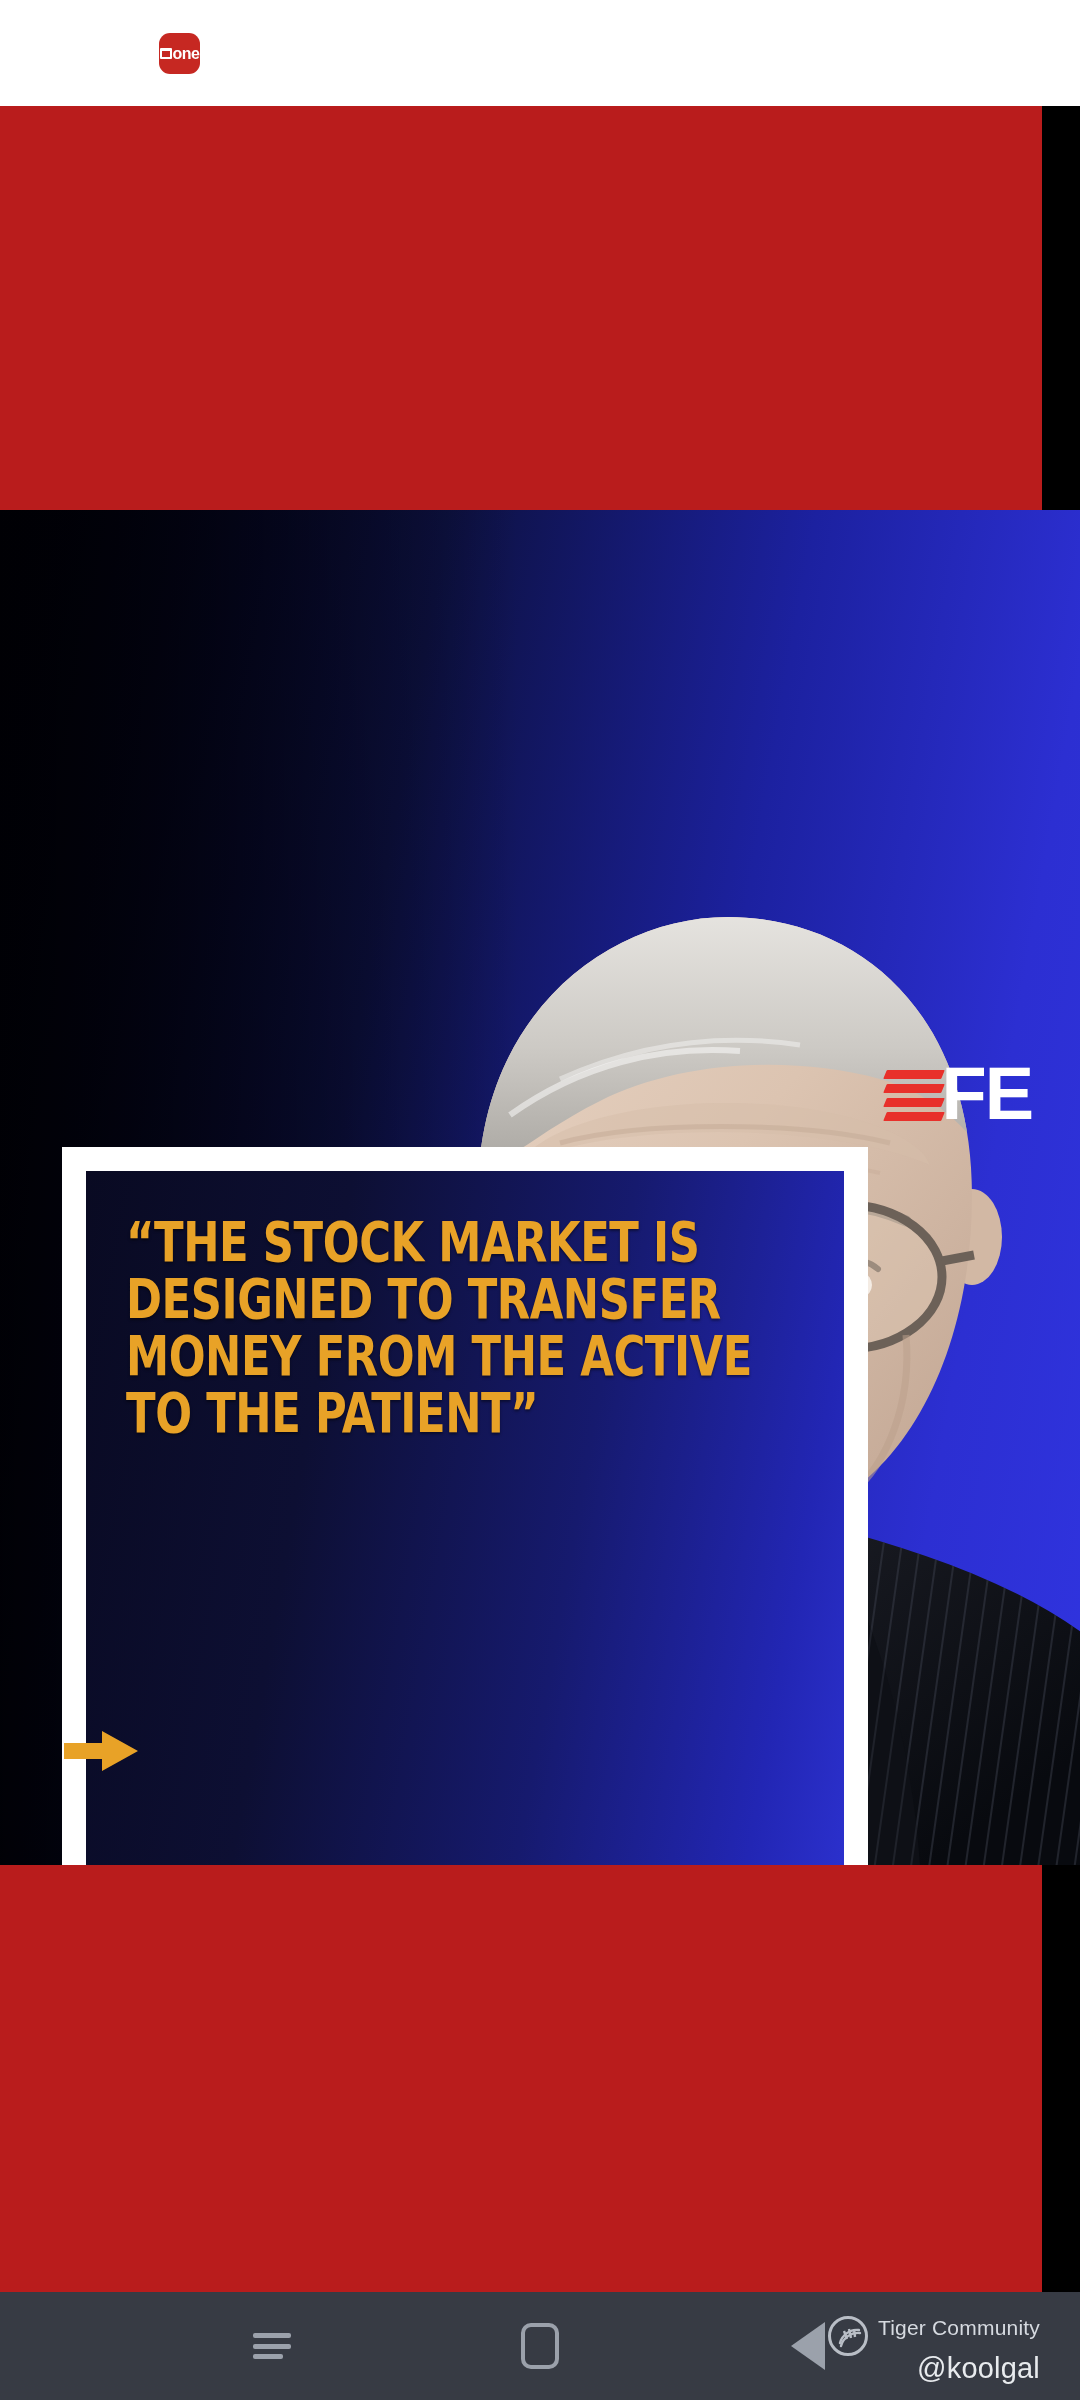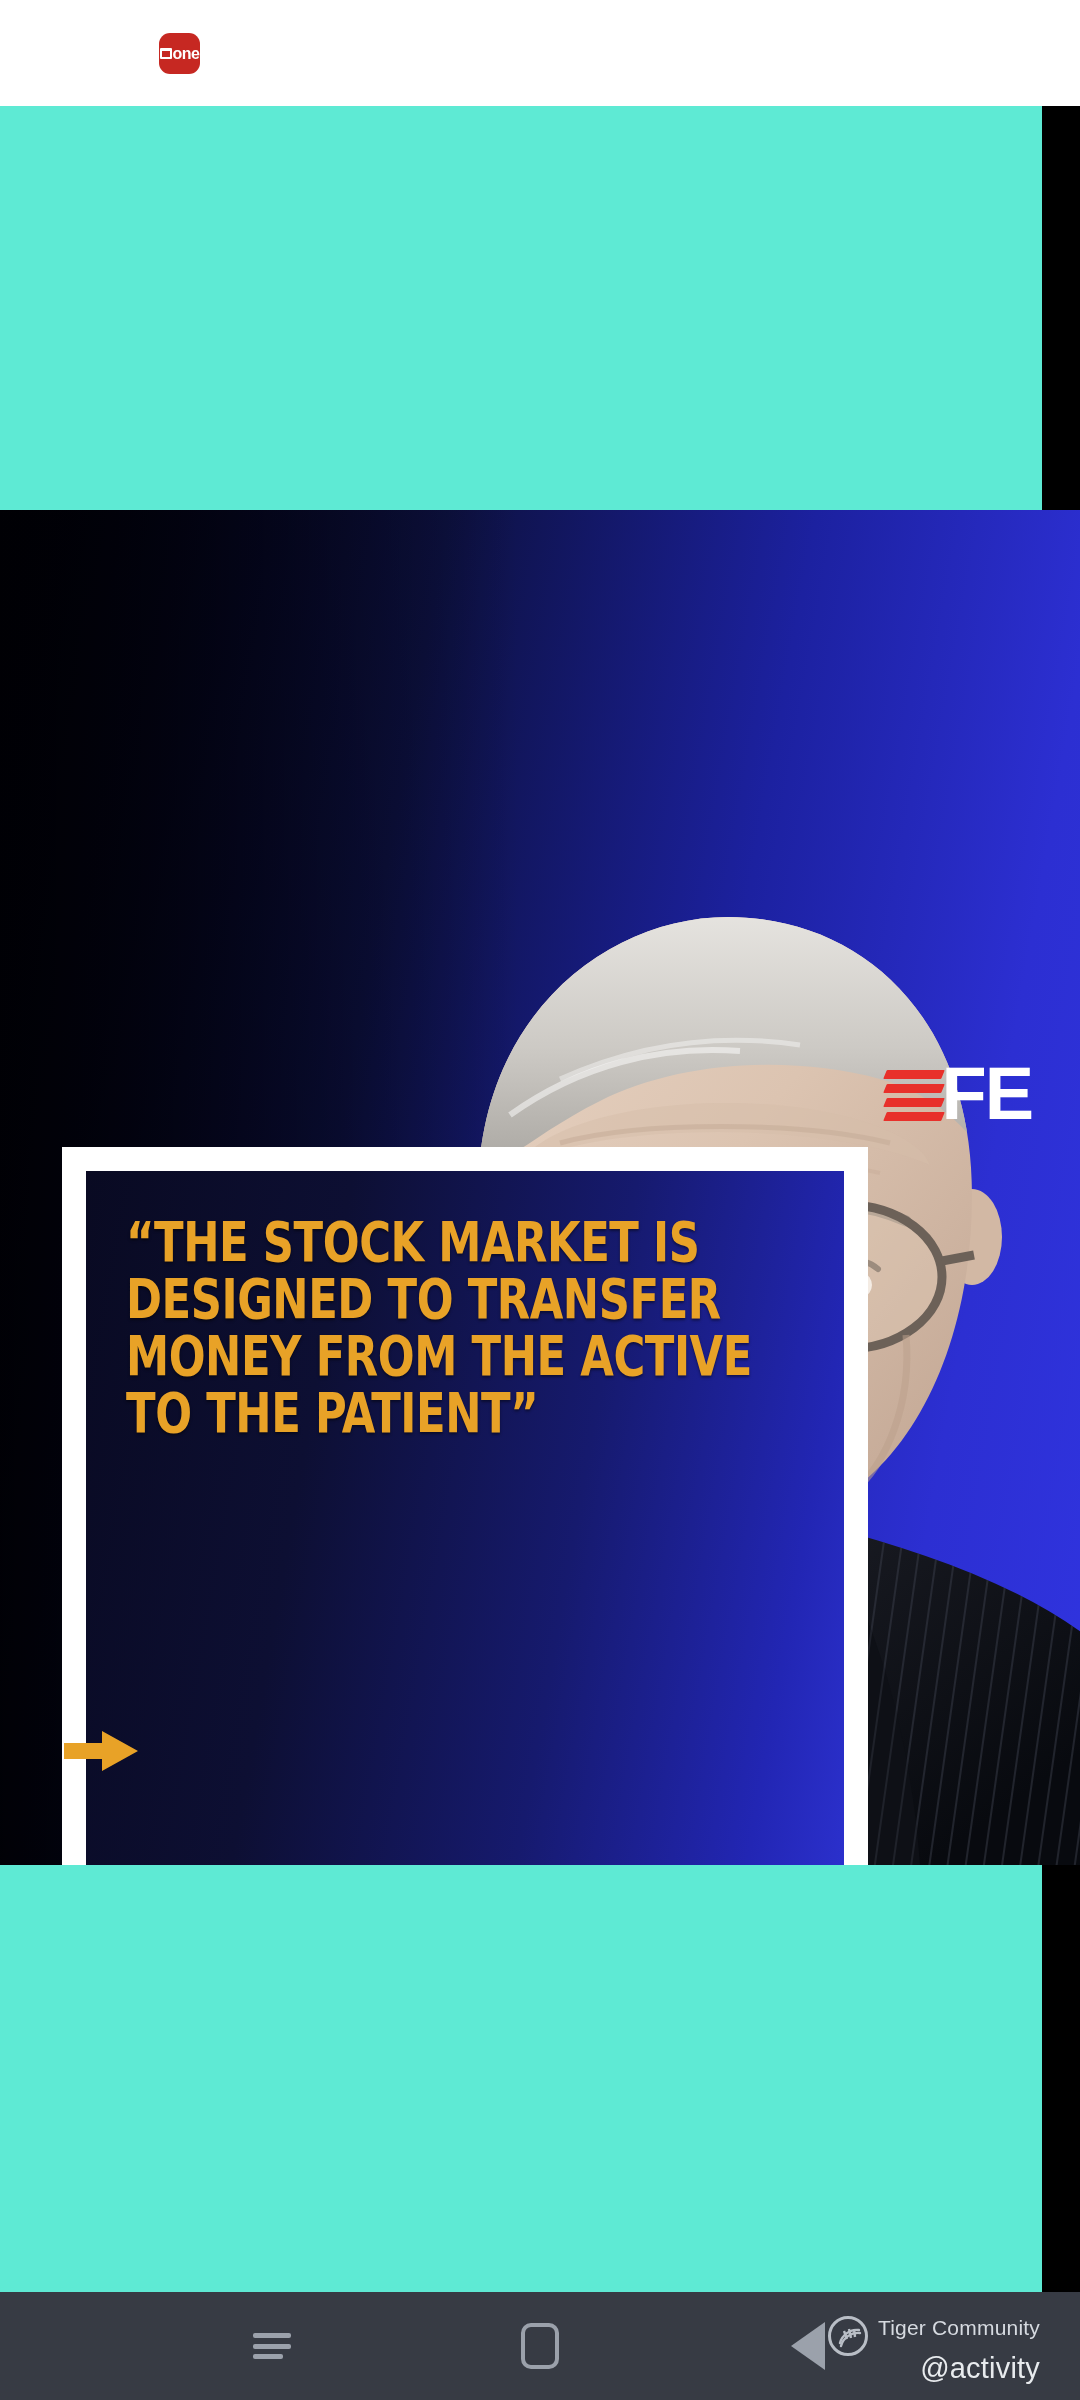--- a/index.html
+++ b/index.html
@@ -1,19 +1,19 @@
 <!DOCTYPE html>
 <html><head>
 <meta charset="utf-8">
 <style>
   * { margin:0; padding:0; box-sizing:border-box; }
   html,body { width:1080px; height:2400px; background:#000; overflow:hidden; }
   body { font-family:"Liberation Sans", sans-serif; }
 
-  #screen { position:relative; width:1042px; height:2400px; background:#5eead4;text-decoration:underline; }
+  #screen { position:relative; width:1042px; height:2400px; background:#b91c1c;text-decoration:underline; }
 
   
   #status-bar{
     position:absolute; left:0; top:0; width:1080px; height:106px;
     background:#ffffff; display:flex; align-items:center;
   }
   #app-icon{
     position:absolute; left:159px; top:33px; width:41px; height:41px;
     background:#c62822; border-radius:11px;
     display:flex; align-items:center; justify-content:center;
@@ -335,17 +335,17 @@
           <svg viewBox="0 0 40 40" width="40" height="40">
             <g fill="none" stroke="#b9bec6" stroke-width="2.4">
               <path d="M9 24 C11 16 19 10 28 11" stroke-linecap="round"></path>
               <path d="M10 27 C12 19 20 13 29 14" stroke-linecap="round"></path>
               <path d="M13 12 L16 20 M18 10 L20 19 M23 10 L24 18"></path>
             </g>
           </svg>
         </span>
         <span id="wm-name">Tiger Community</span>
       </div>
-      <div id="wm-handle">@activity</div>
+      <div id="wm-handle">@koolgal</div>
     </div>
   </div>
 
 </div>
 
 </body></html>

